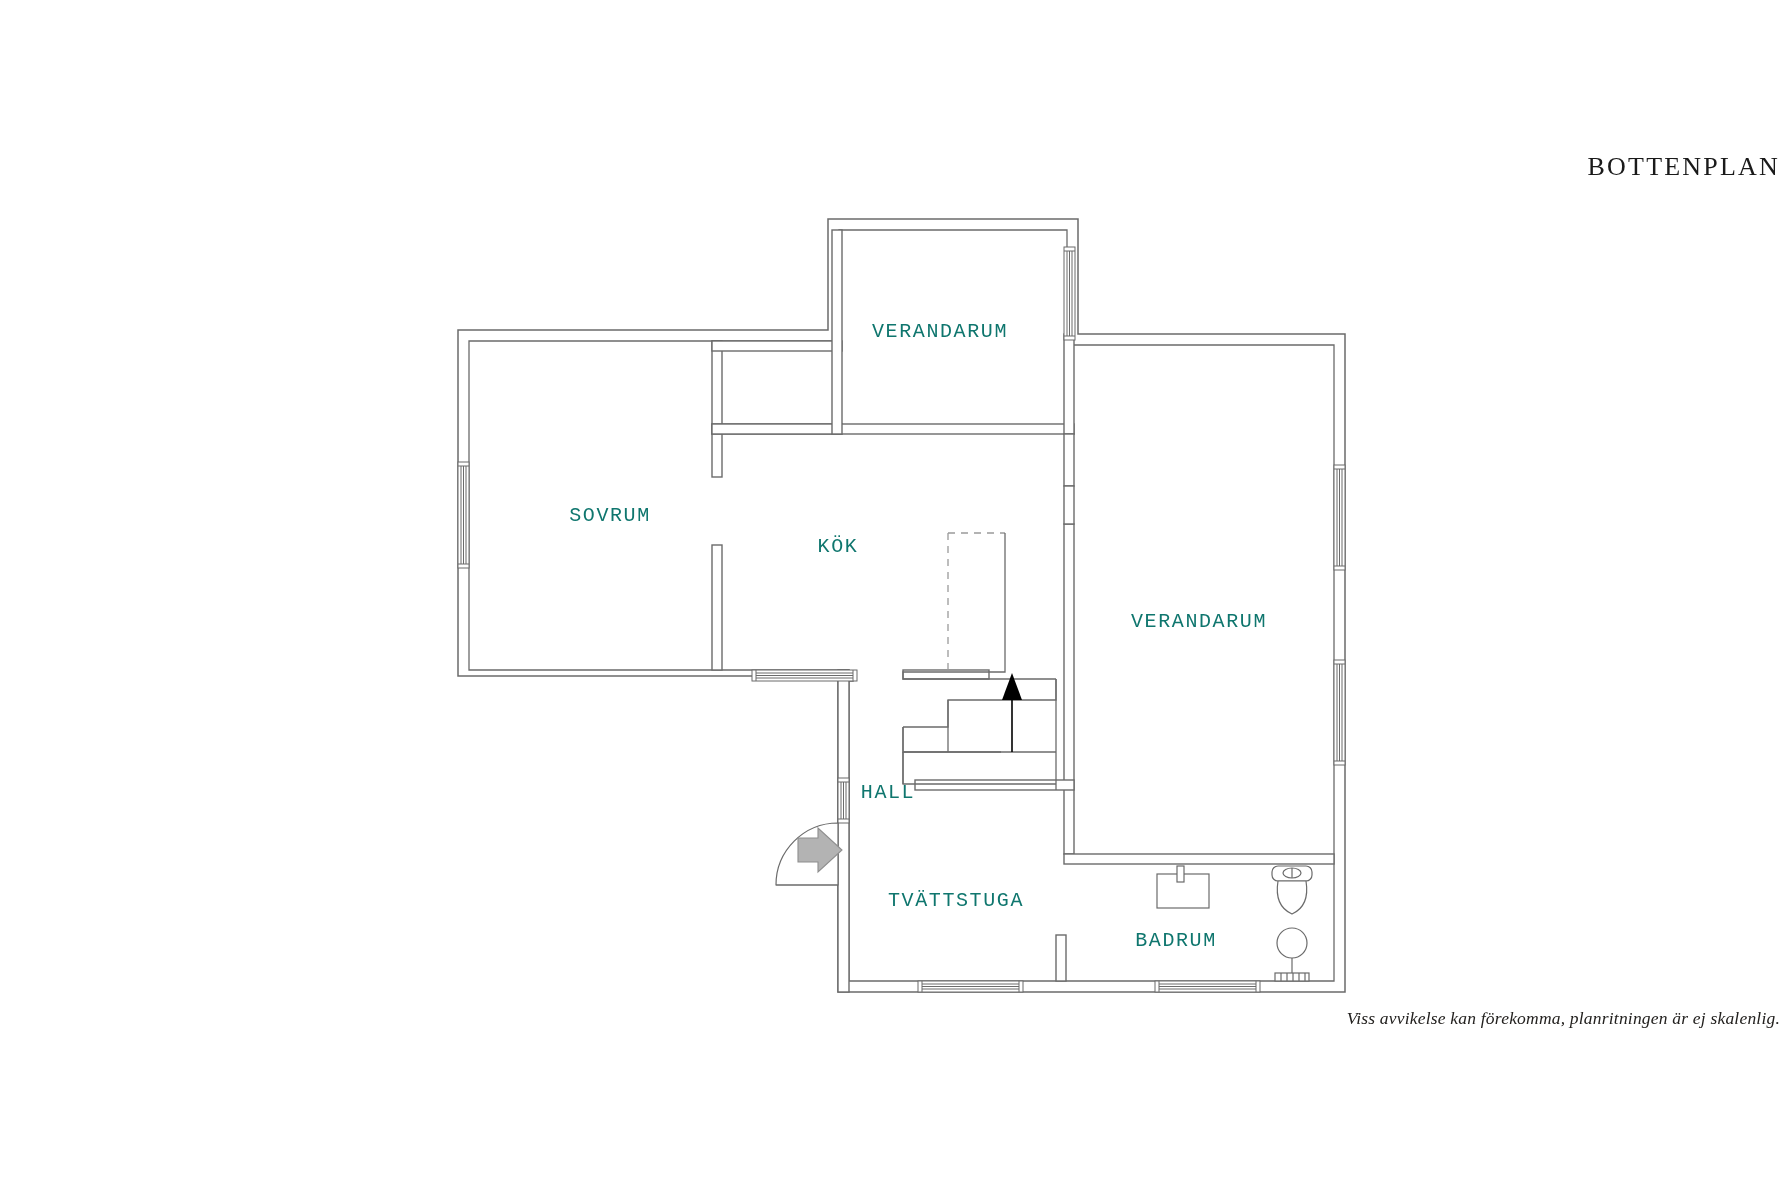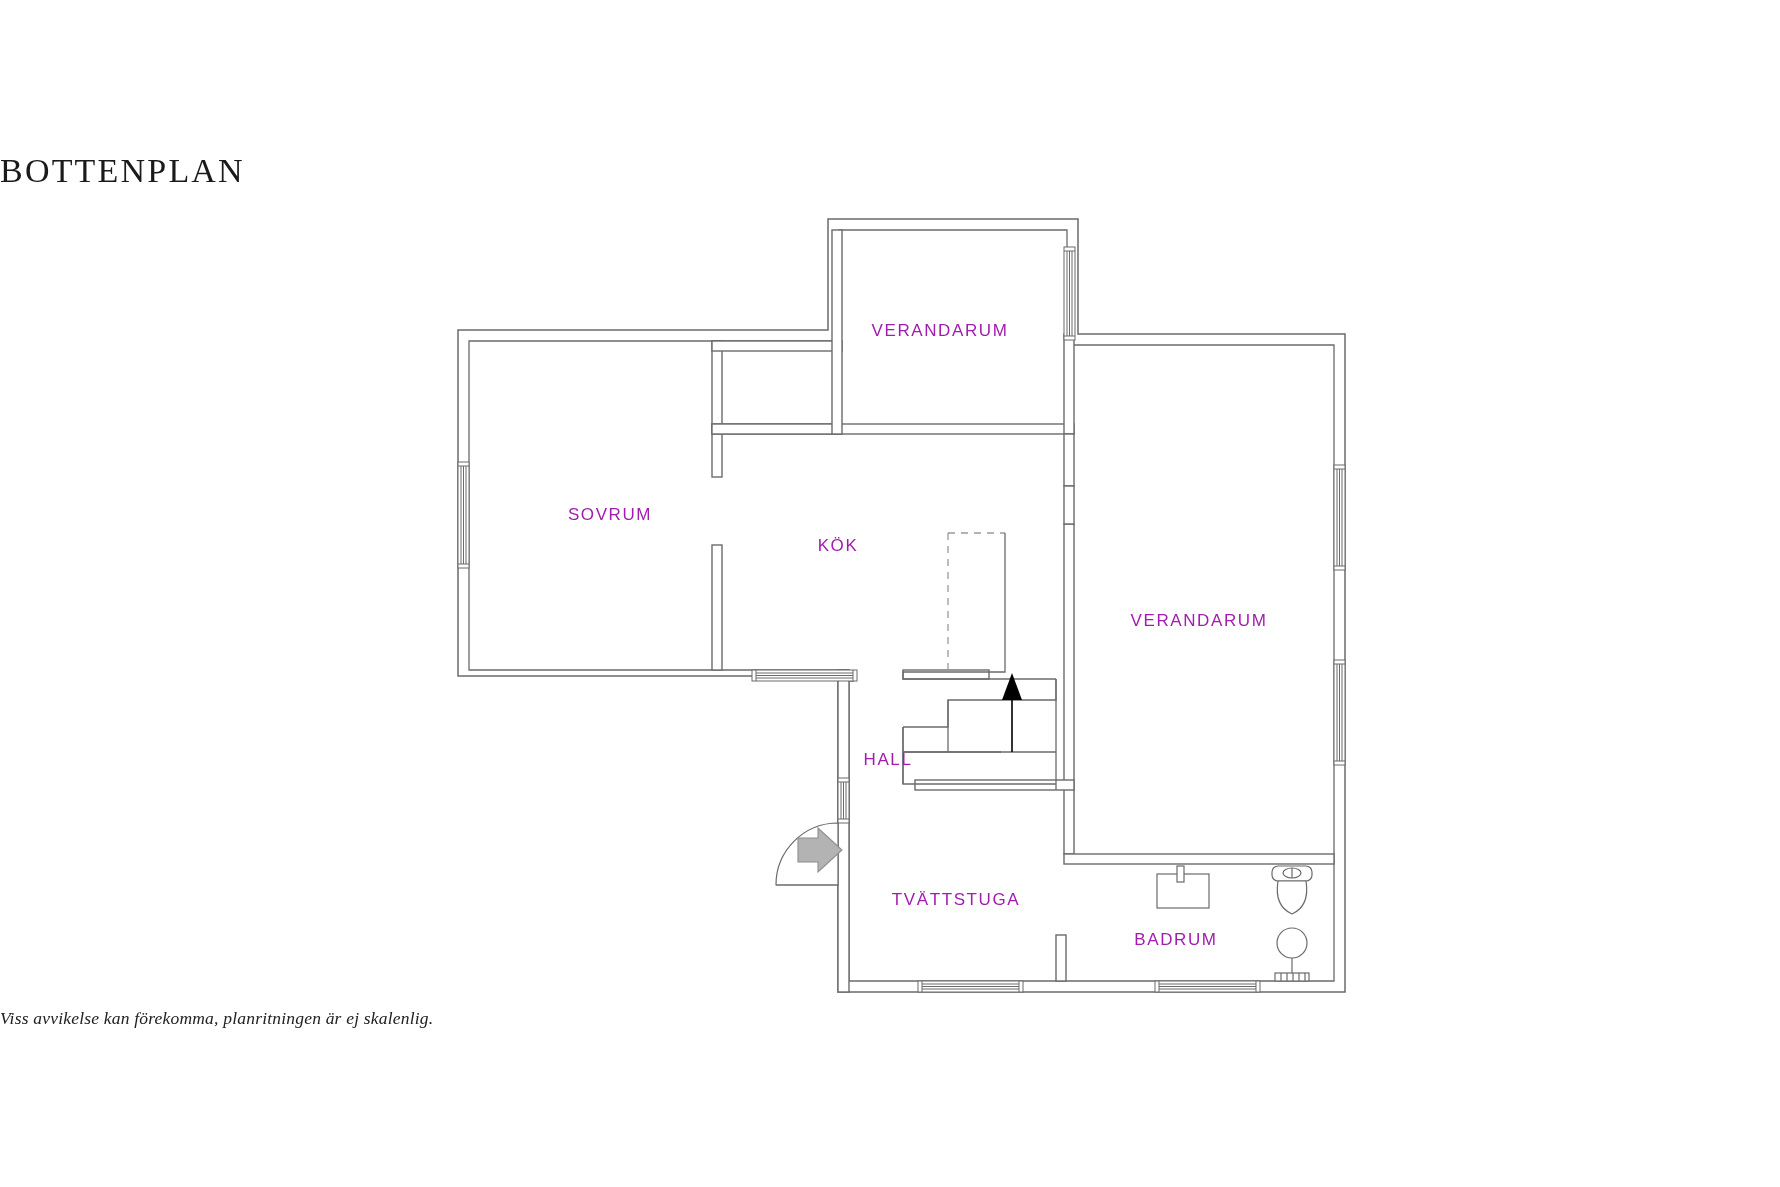--- a/index.html
+++ b/index.html
@@ -19,52 +19,52 @@
     position: relative;
     width: 1780px;
     height: 1187px;
     background: #ffffff;
   }
   #plan-title {
     position: absolute;
     top: 152px;
     left: 0;
     width: 1780px;
-    text-align: left;
-    font-size: 34px;
+    text-align: right;
+    font-size: 26px;
     letter-spacing: 2.2px;
     font-weight: 400;
     color: #1a1a1a;
     font-family: "Liberation Serif", "DejaVu Serif", serif;
   }
   #plan-caption {
     position: absolute;
     top: 1008px;
     left: 0;
     width: 1780px;
-    text-align: left;
+    text-align: right;
     font-size: 17.5px;
     font-style: italic;
     color: #23211f;
     letter-spacing: 0.2px;
     font-family: "Liberation Serif", "DejaVu Serif", serif;
   }
   #floorplan-svg {
     position: absolute;
     top: 0;
     left: 0;
   }
   .room-label {
     position: absolute;
-    font-size: 17px;
+    font-size: 20px;
     letter-spacing: 1.6px;
-    color: #a21caf;
+    color: #0f766e;
     white-space: nowrap;
     transform: translate(-50%, -50%);
-    font-family: Liberation Sans, sans-serif;
+    font-family: Liberation Mono, monospace;
   }
 </style>
 </head>
 <body>
 
 <div id="page">
 
   <div id="plan-title">BOTTENPLAN</div>
 
   <svg id="floorplan-svg" width="1780" height="1187" viewBox="0 0 1780 1187">
@@ -276,21 +276,21 @@
   </svg>
 
   <div class="room-label" style="left:940px; top:331px;">VERANDARUM</div>
 
   <div class="room-label" style="left:578px; top:515px;margin-left:32px;">SOVRUM</div>
 
   <div class="room-label" style="left:838px; top:546px;text-align:center;">KÖK</div>
 
   <div class="room-label" style="left:1199px; top:621px;">VERANDARUM</div>
 
-  <div class="room-label" style="left:888px; top:760px;">HALL</div>
+  <div class="room-label" style="left:888px; top:792px;">HALL</div>
 
   <div class="room-label" style="left:956px; top:900px;">TVÄTTSTUGA</div>
 
   <div class="room-label" style="left:1176px; top:940px;text-align:center;">BADRUM</div>
 
   <div id="plan-caption">Viss avvikelse kan förekomma, planritningen är ej skalenlig.</div>
 
 </div>
 
 </body></html>

